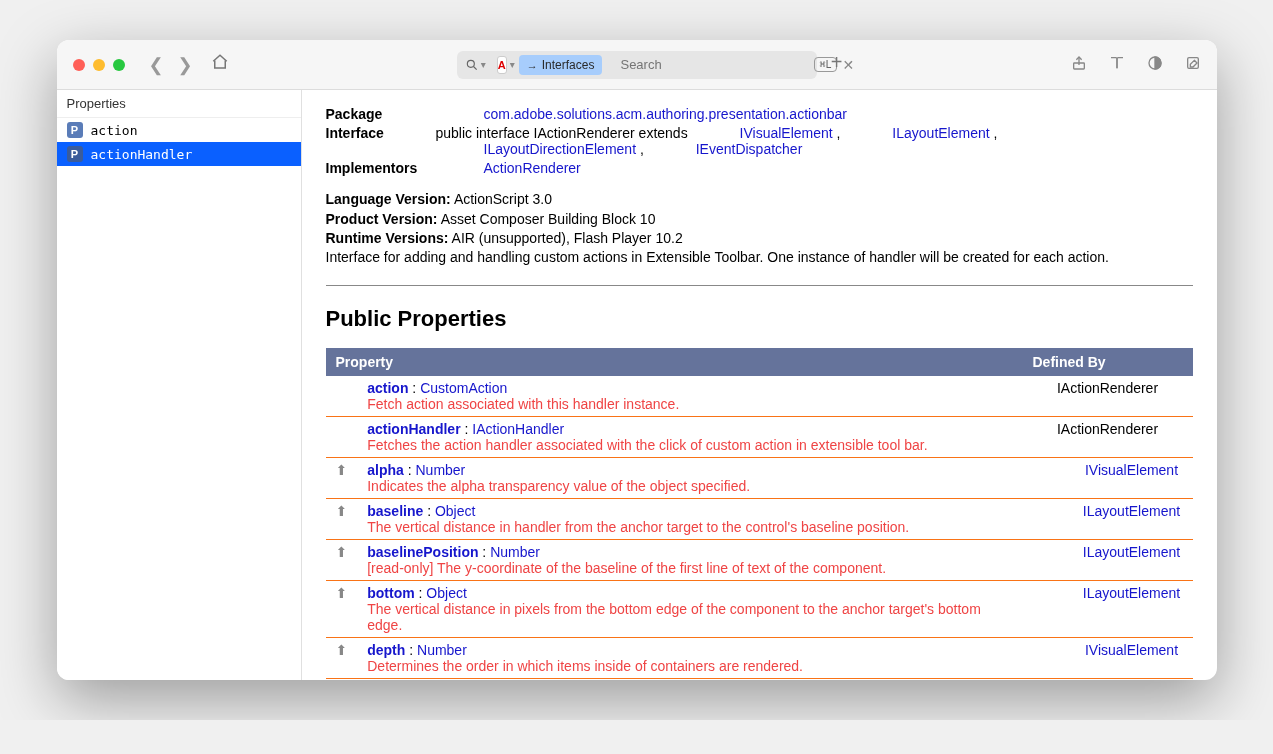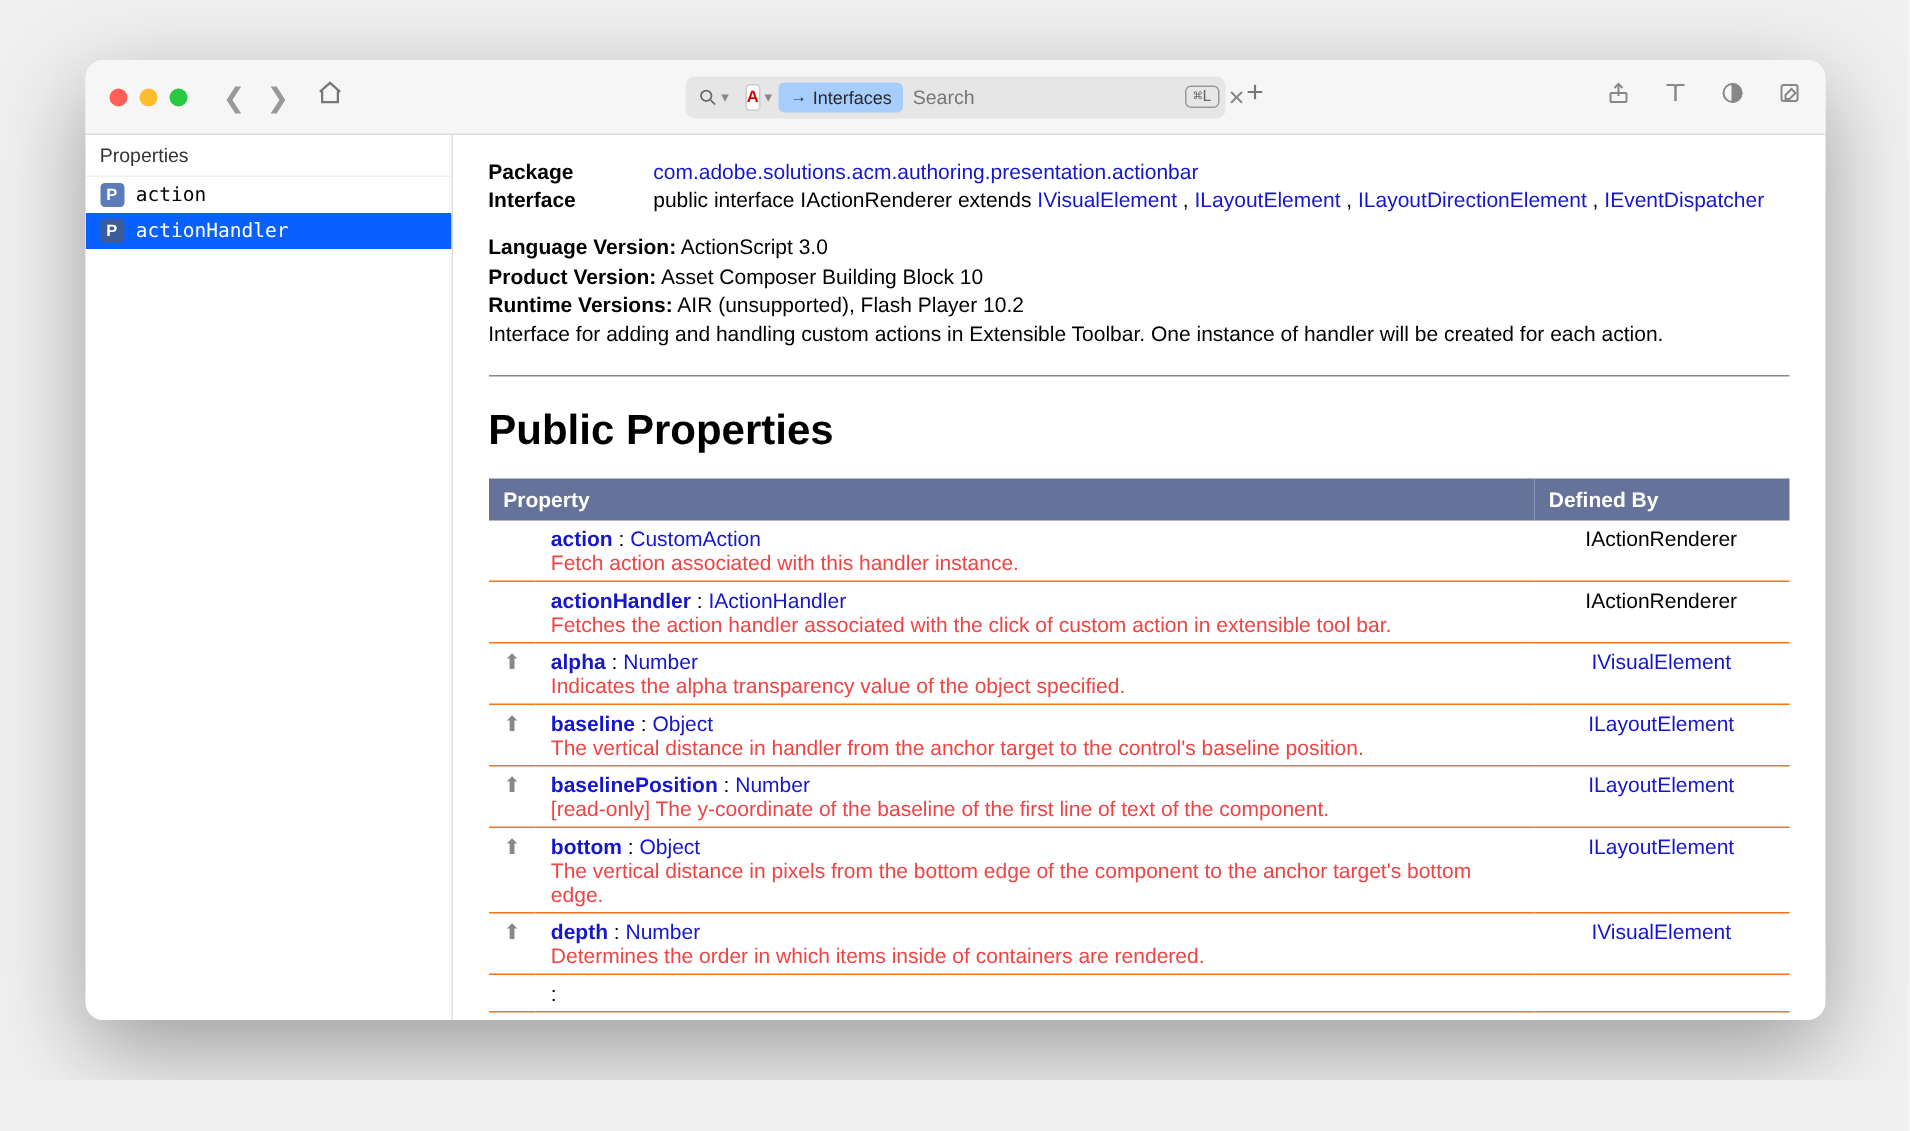--- a/index.html
+++ b/index.html
@@ -71,21 +71,21 @@
   gap: 4px;
   height: 20px;
 }
 .filter-chip .arrow { font-size: 11px; }
 .search-input {
   flex: 1;
   border: none;
   background: transparent;
   outline: none;
   font-size: 13px;
-  padding: 0 6px;
+  padding: 0 18px;
   color: #333;
 }
 .kbhint {
   border: 1px solid #999;
   border-radius: 4px;
   font-size: 10px;
   padding: 1px 4px;
   color: #666;
   font-family: ui-monospace, Menlo, monospace;
 }
@@ -130,30 +130,30 @@
 .sidebar-item.selected .p-icon { background: #3b5c9b; }
 
 .content { flex: 1; overflow-y: auto; padding: 16px 24px 40px 24px; position: relative; }
 .content::-webkit-scrollbar { width: 10px; }
 .content::-webkit-scrollbar-thumb { background: #c0c0c0; border-radius: 5px; }
 
 .meta-table { font-size: 14px; margin-bottom: 14px; }
 .meta-row { display: flex; margin-bottom: 3px; }
 .meta-label { width: 110px; font-weight: bold; }
 .meta-value { flex: 1; }
-.link { color: #1616cc; cursor: pointer; }
+.link { color: #1616cc; cursor: pointer; margin-left: 48px; }
 
 .version-block { font-size: 14px; line-height: 1.4; }
 .version-block b { font-weight: bold; }
 
 .desc { font-size: 14px; margin-bottom: 20px; }
 
 hr.divider { border: none; border-top: 1px solid #888; margin: 20px 0; }
 
-h2.section-title { font-size: 28px; font-weight: bold; margin-bottom: 16px; }
+h2.section-title { font-size: 22px; font-weight: bold; margin-bottom: 16px; }
 
 .prop-table { width: 100%; border-collapse: collapse; font-size: 14px; }
 .prop-table th {
   background: #65739b;
   color: #fff;
   text-align: left;
   padding: 6px 10px;
   font-weight: bold;
 }
 .prop-table th:last-child { text-align: left; width: 170px; }
@@ -257,20 +257,24 @@
     <div class="content">
       <div class="meta-table">
         <div class="meta-row">
           <div class="meta-label">Package</div>
           <div class="meta-value"><span class="link">com.adobe.solutions.acm.authoring.presentation.actionbar</span></div>
         </div>
         <div class="meta-row">
           <div class="meta-label">Interface</div>
           <div class="meta-value" id="interface-value">public interface IActionRenderer extends <span class="link">IVisualElement</span> , <span class="link">ILayoutElement</span> , <span class="link">ILayoutDirectionElement</span> , <span class="link">IEventDispatcher</span></div>
         </div>
+        <div class="meta-row">
+          <div class="meta-label">Implementors</div>
+          <div class="meta-value" id="implementors-value"><span class="link">ActionRenderer</span></div>
+        </div>
       </div>
 
       <div class="version-block">
         <div><b>Language Version:</b> <span>ActionScript 3.0</span></div>
         <div><b>Product Version:</b> <span>Asset Composer Building Block 10</span></div>
         <div><b>Runtime Versions:</b> <span>AIR (unsupported), Flash Player 10.2</span></div>
       </div>
 
       <div class="desc">Interface for adding and handling custom actions in Extensible Toolbar. One instance of handler will be created for each action.</div>
 

